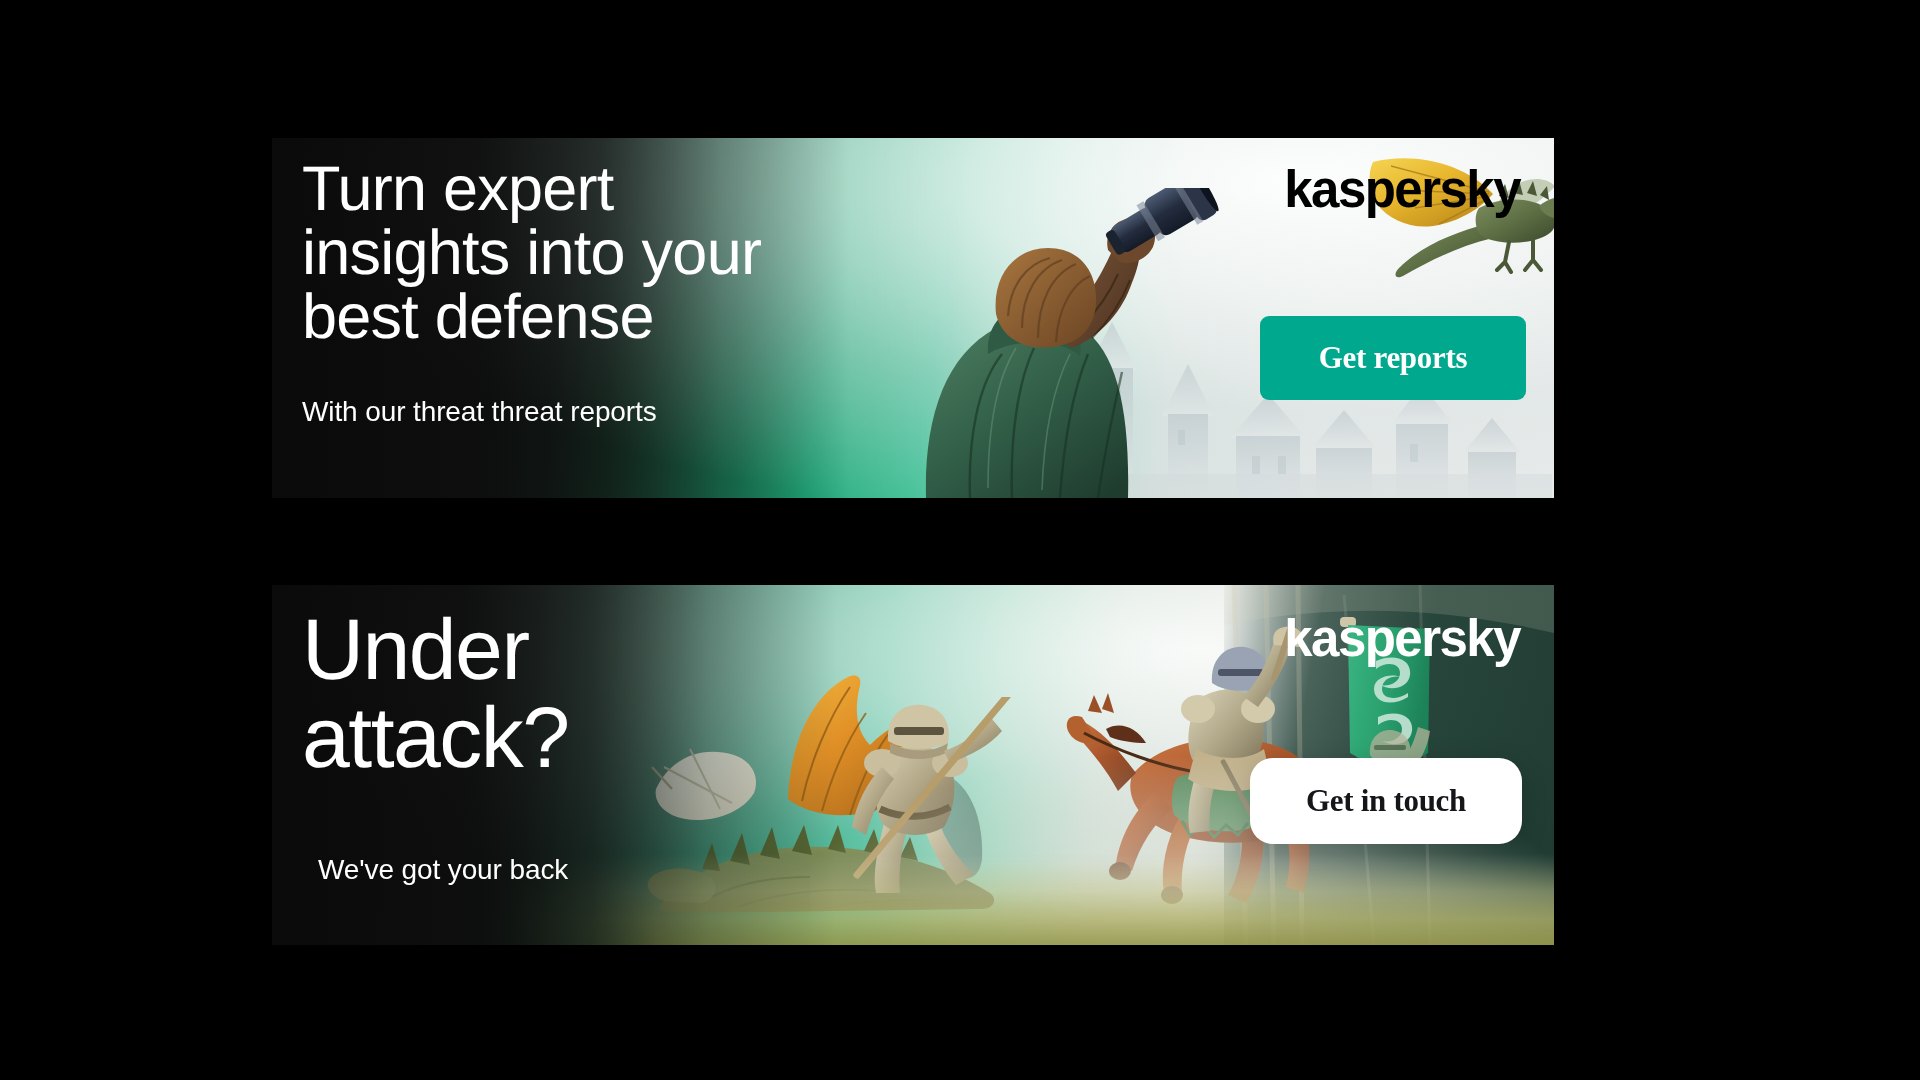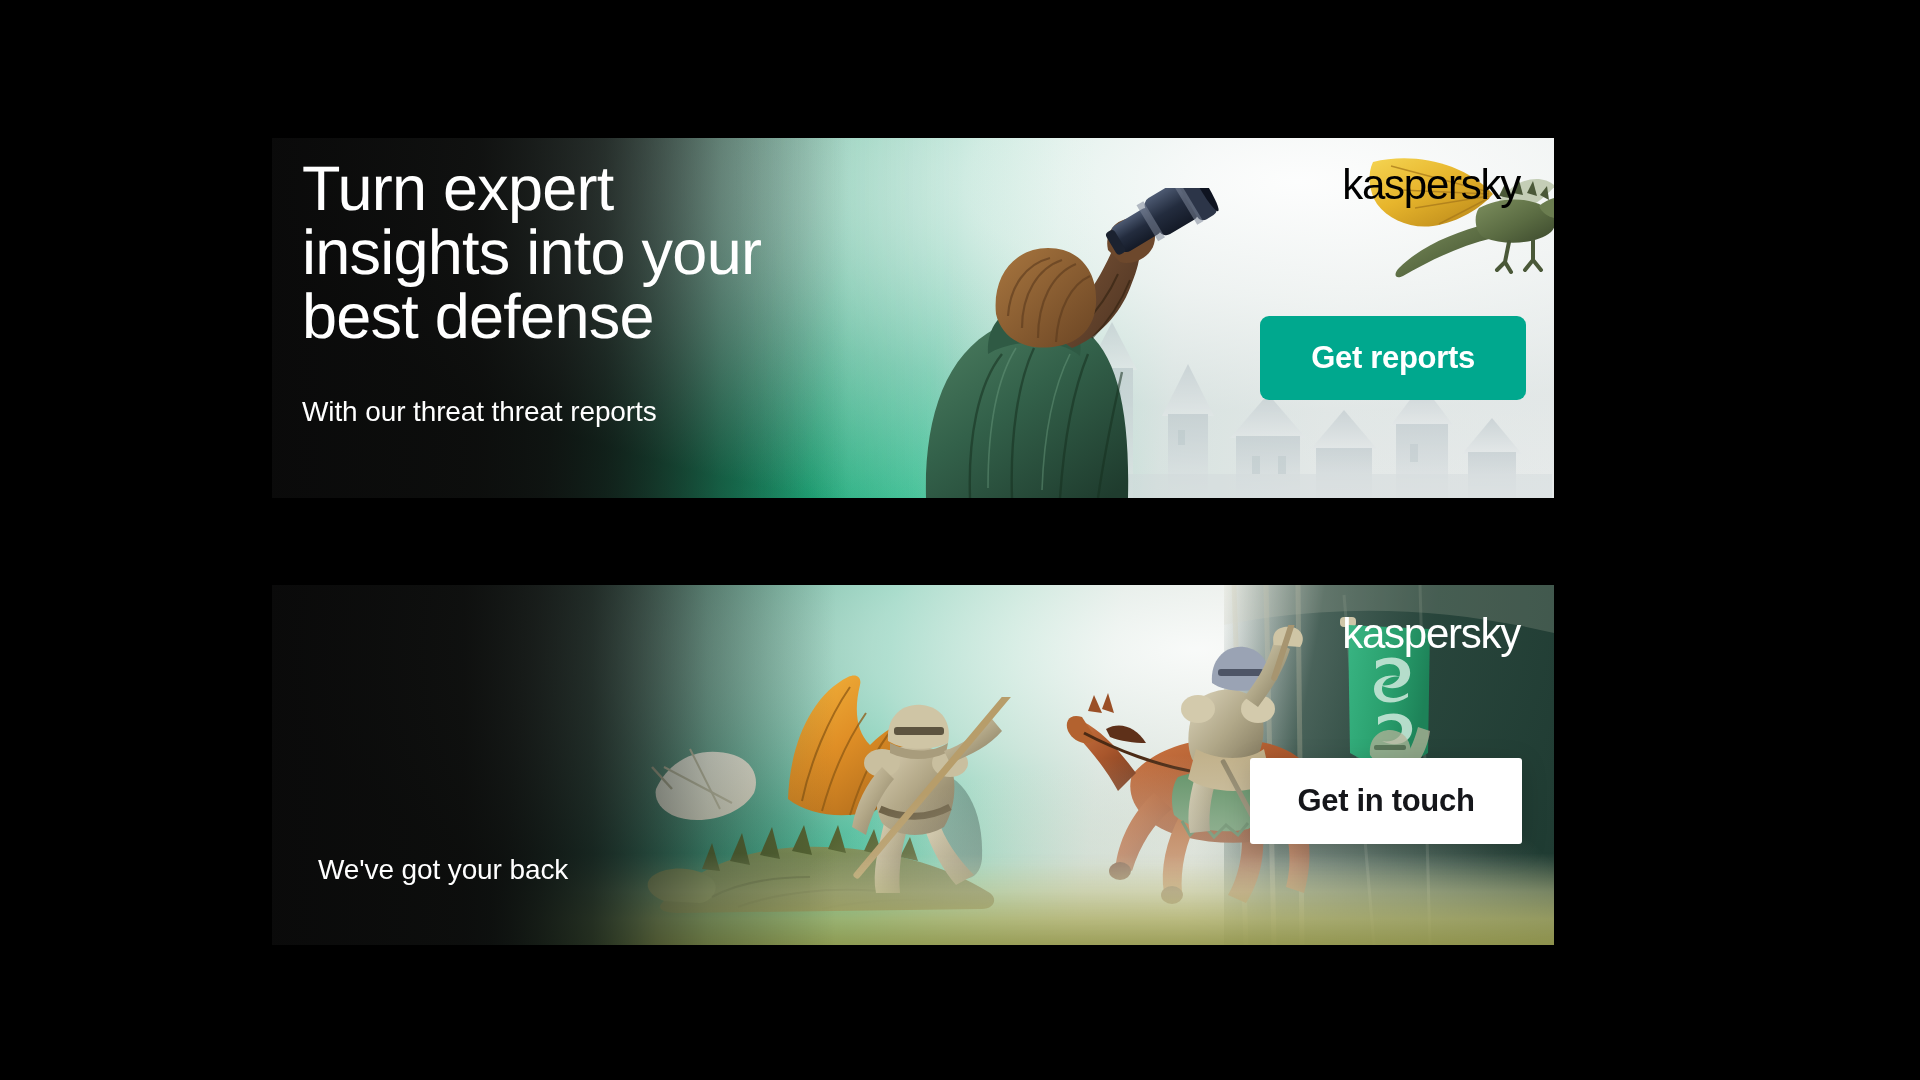--- a/index.html
+++ b/index.html
@@ -206,38 +206,38 @@
     font-weight: 400;
     letter-spacing: -0.004em;
   }
   #b1-subline { left: 0; top: 258px; font-size: 28px; }
   #b2-subline { left: 16px; top: 269px; font-size: 28px; }
 
   
   .logo {
     position: absolute;
     right: 34px;
-    font-weight: 400;
-    font-size: 42px;
+    font-weight: 700;
+    font-size: 51px;
     letter-spacing: -0.030em;
     line-height: 1;
     white-space: nowrap;
   }
   #b1-logo { top: 26px;  color: #000000; }
   #b2-logo { top: 28px;  color: #ffffff; }
 
   
   .cta {
     position: absolute;
     display: flex;
     align-items: center;
     justify-content: center;
     border: none;
     cursor: pointer;
-    font-family: Liberation Sans, sans-serif;
+    font-family: Liberation Serif, serif;
     font-weight: 700;
     letter-spacing: -0.010em;
     border-radius: 9px;
     padding: 0;
   }
   #b1-cta {
     right: 28px;
     top: 178px;
     width: 266px;
     height: 84px;
@@ -246,21 +246,21 @@
     font-size: 31px;
   }
   #b2-cta {
     right: 32px;
     top: 173px;
     width: 272px;
     height: 86px;
     background: #ffffff;
     color: #15161a;
     font-size: 31px;
-    border-radius: 3px;
+    border-radius: 23px;
     box-shadow: 0 6px 26px rgba(0,0,0,0.18);
   }
 </style>
 </head>
 <body>
 
 <div id="stage">
 
   <div class="banner" id="banner-reports">
 
@@ -650,20 +650,22 @@
         <path d="M78 56 C 90 44, 98 28, 100 12 L 88 8 C 84 24, 76 40, 68 50 Z"></path>
       </g>
       <rect x="44" y="26" width="32" height="5" rx="2" fill="#6e6853"></rect>
     </svg>
 
     <div class="b2-dust"></div>
     <div class="b2-grass"></div>
     <div class="b2-leftwash"></div>
 
     <div class="copy">
+      <div class="headline" id="b2-headline">Under
+attack?</div>
       <div class="subline" id="b2-subline">We've got your back</div>
     </div>
 
     <div class="logo" id="b2-logo">kaspersky</div>
 
     <button class="cta" id="b2-cta">Get in touch</button>
   </div>
 
 </div>
 

